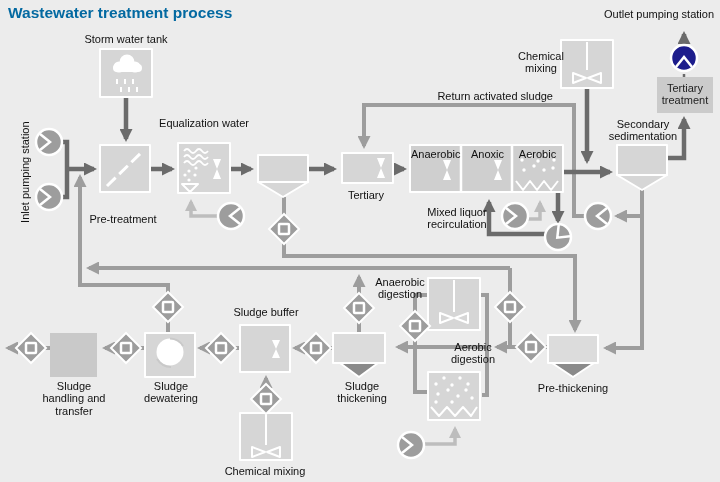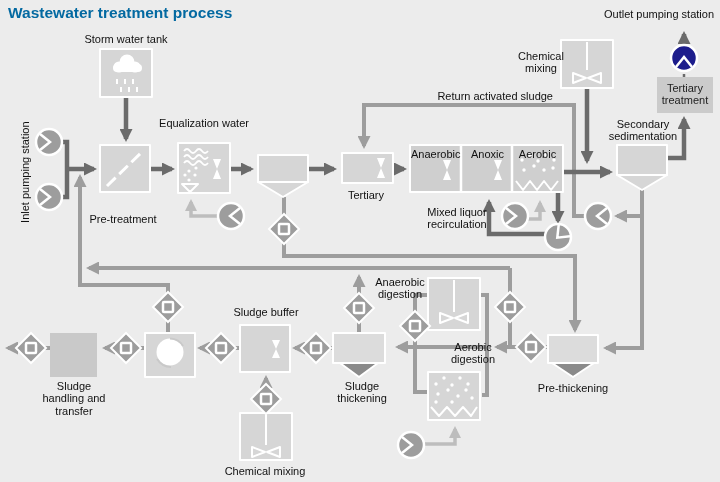--- a/index.html
+++ b/index.html
@@ -346,15 +346,16 @@
   <div class="lbl" style="left:511px;top:50px;width:60px;">Chemical mixing</div>
   <div class="lbl" style="left:589px;top:8px;width:140px;">Outlet pumping station</div>
   <div class="lbl inbox" style="left:657px;top:82px;width:56px;">Tertiary treatment</div>
   <div class="lbl" style="left:598px;top:118px;width:90px;">Secondary sedimentation</div>
   <div class="lbl" style="left:417px;top:206px;width:80px;">Mixed liquor recirculation</div>
   <div class="lbl" style="left:365px;top:276px;width:70px;">Anaerobic digestion</div>
   <div class="lbl" style="left:443px;top:341px;width:60px;">Aerobic digestion</div>
   <div class="lbl" style="left:528px;top:382px;width:90px;">Pre-thickening</div>
   <div class="lbl" style="left:327px;top:380px;width:70px;">Sludge thickening</div>
   <div class="lbl" style="left:221px;top:306px;width:90px;">Sludge buffer</div>
+  <div class="lbl" style="left:131px;top:380px;width:80px;">Sludge dewatering</div>
   <div class="lbl" style="left:36px;top:380px;width:76px;">Sludge handling and transfer</div>
   <div class="lbl" style="left:210px;top:465px;width:110px;">Chemical mixing</div>
 </div>
 
 </body></html>

